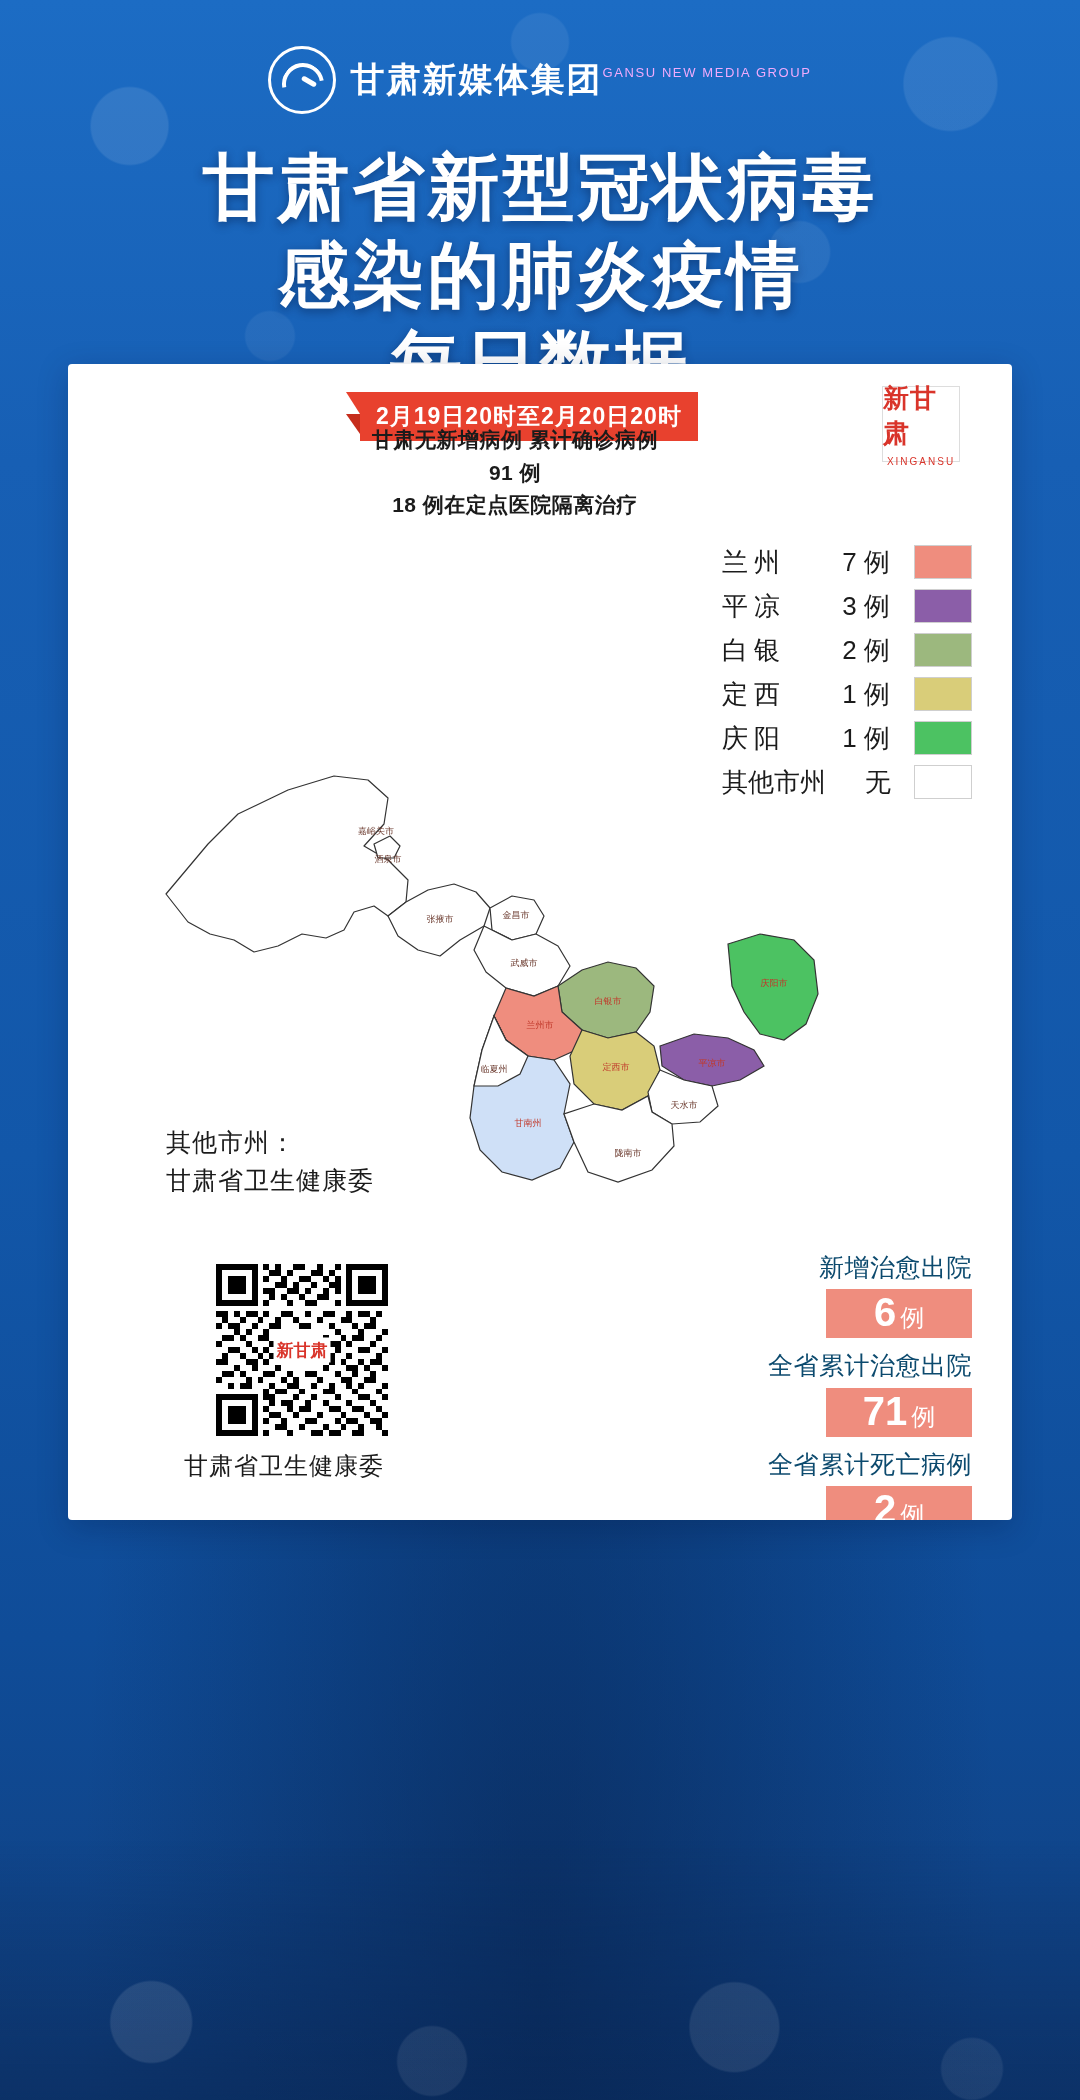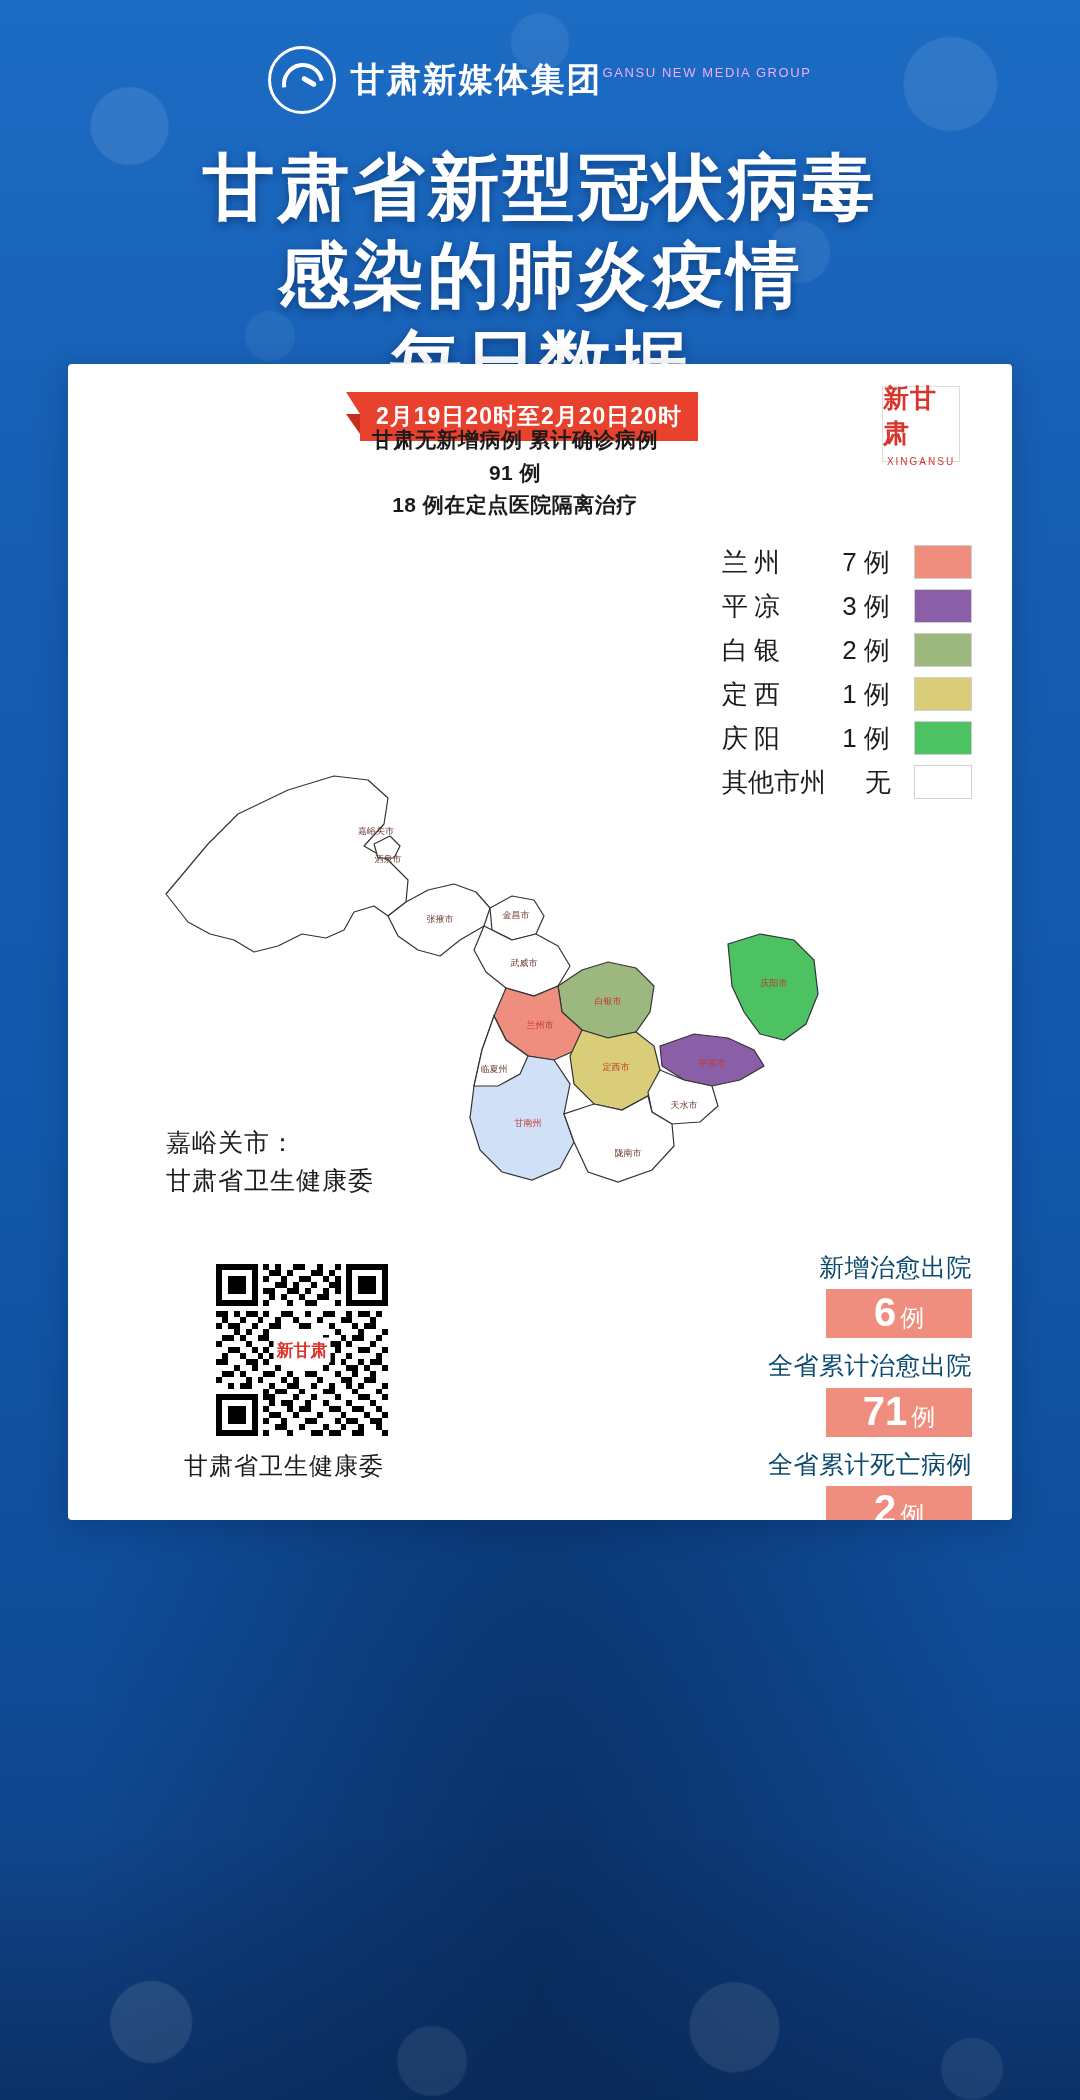--- a/index.html
+++ b/index.html
@@ -248,21 +248,21 @@
         <text class="map-label-d" x="440" y="432" text-anchor="middle">甘南州</text>
         <text class="map-label" x="596" y="414" text-anchor="middle">天水市</text>
         <text class="map-label" x="540" y="462" text-anchor="middle">陇南市</text>
         <text class="map-label-d" x="624" y="372" text-anchor="middle">平凉市</text>
         <text class="map-label-d" x="686" y="292" text-anchor="middle">庆阳市</text>
       </g>
     </svg>
   </div>
 
   <div class="source">
-    <div>嘉峪关市：</div>
+    <div>其他市州：</div>
     <div>甘肃省卫生健康委</div>
   </div>
 
   <div class="qr-box">
     <svg width="172" height="172" viewBox="0 0 29 29" shape-rendering="crispEdges">
       <rect width="29" height="29" fill="#fff"></rect>
       <g fill="#000">
         <rect x="0" y="0" width="7" height="1"></rect>
           <rect x="0" y="6" width="7" height="1"></rect>
         <rect x="0" y="0" width="1" height="7"></rect>

